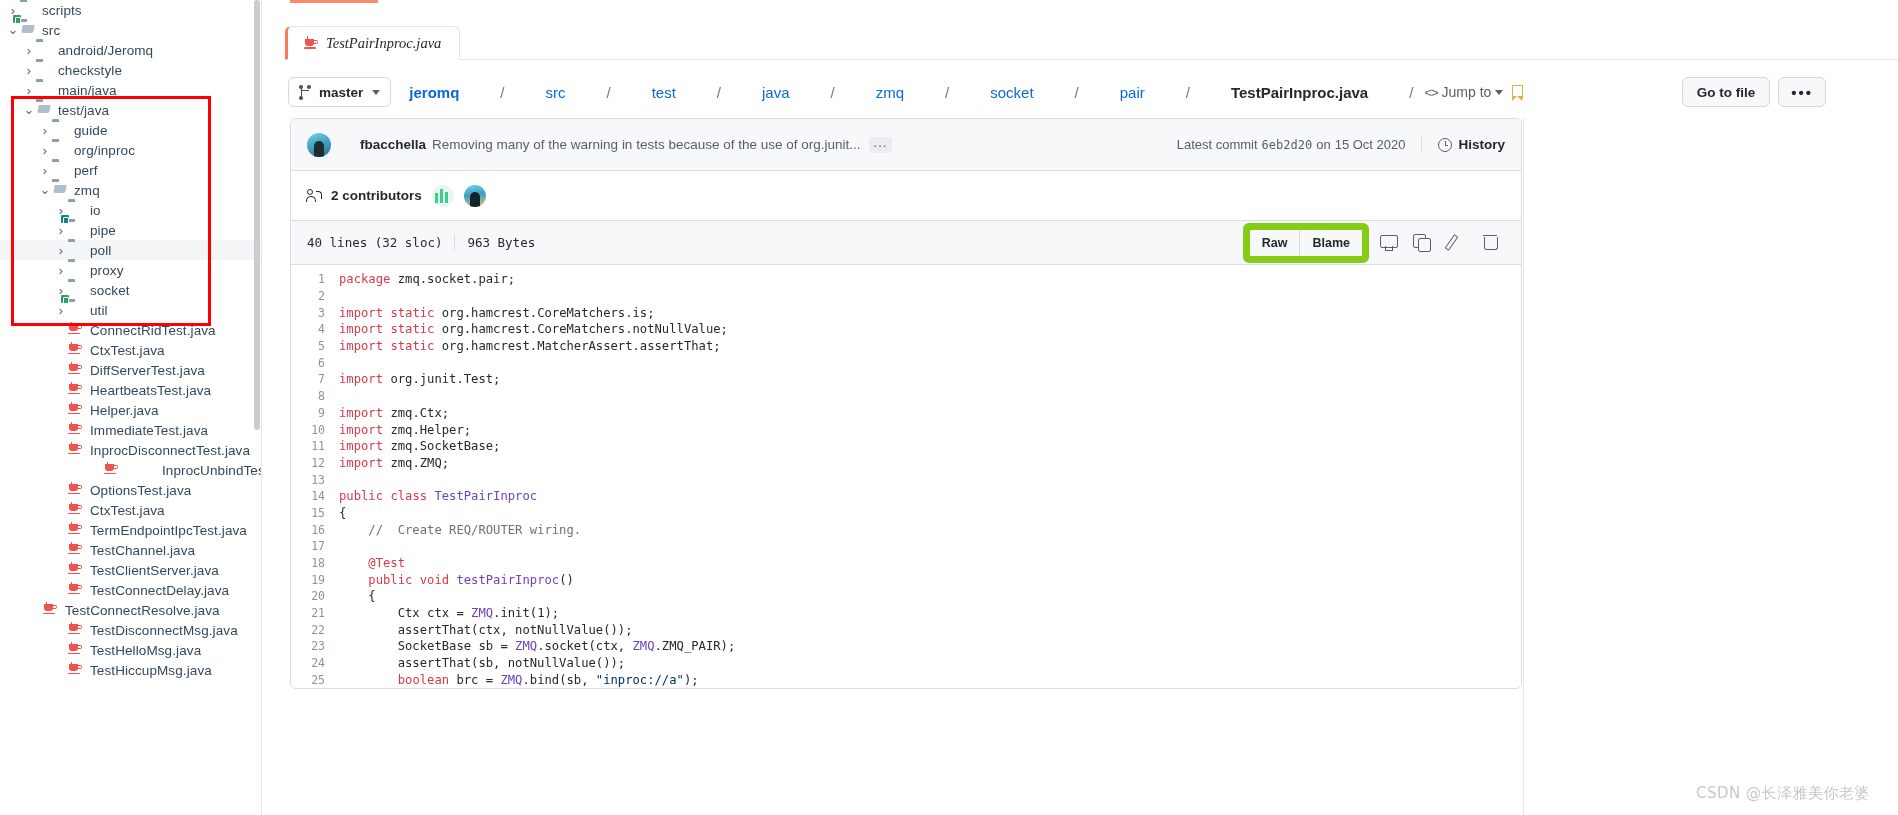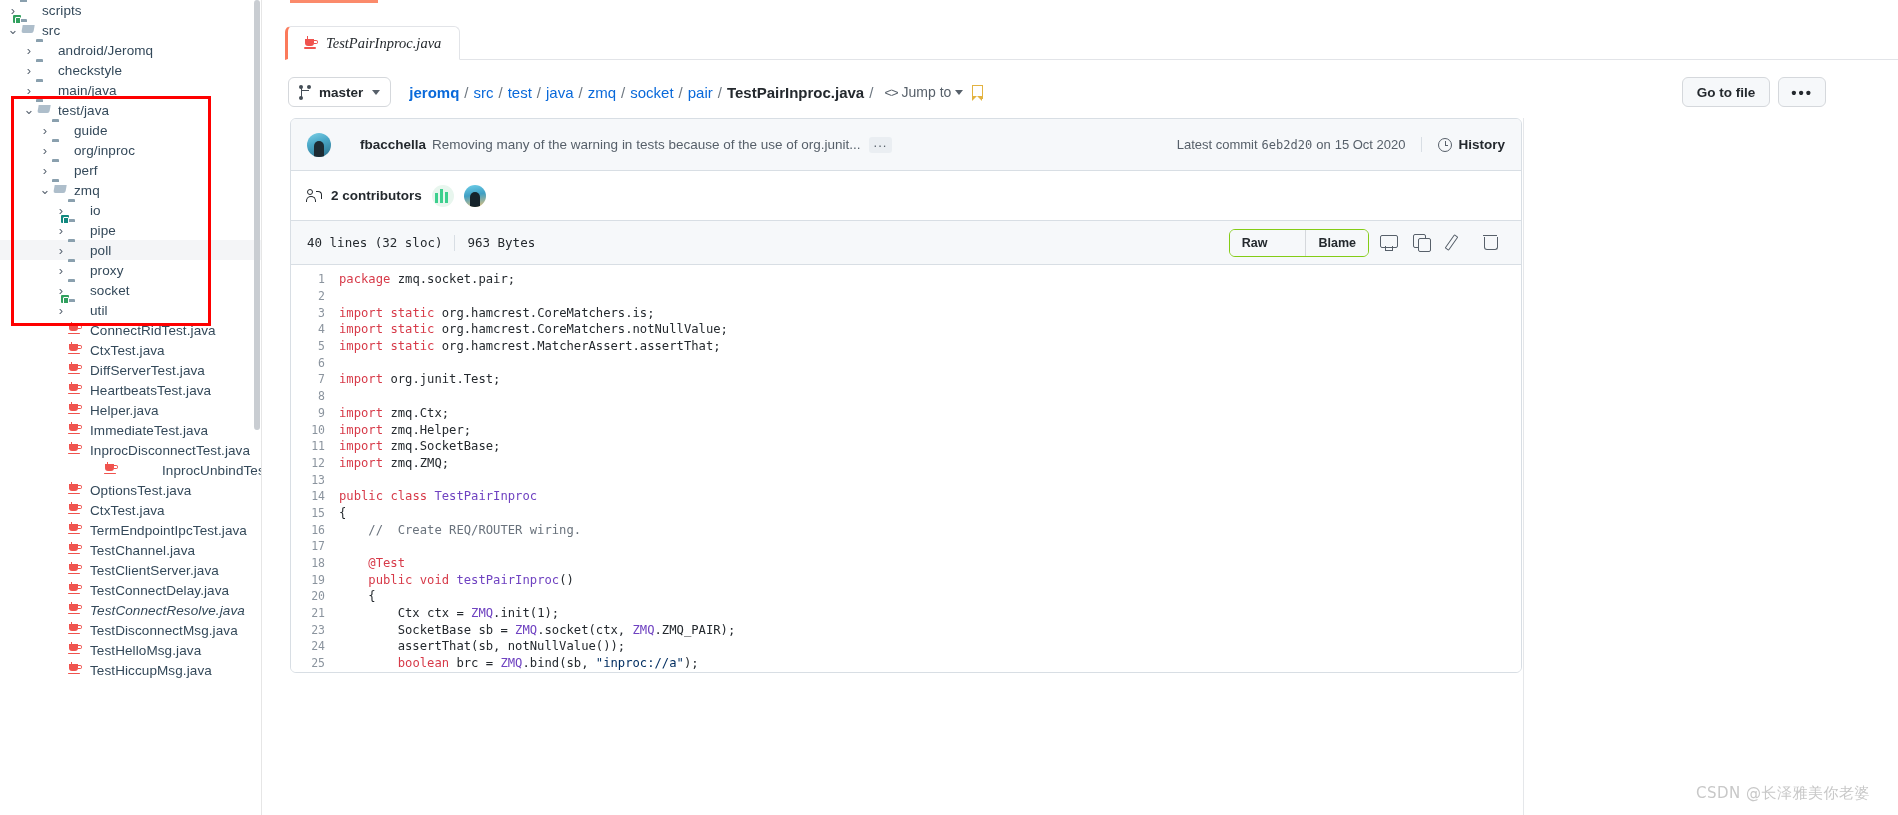--- a/index.html
+++ b/index.html
@@ -146,21 +146,21 @@
   .branch-ico i.c { left:8px; top:0; }
   .branch-ico s {
     position:absolute; left:1.6px; top:2px; width:1.3px; height:10px; background:#444d56;
   }
   .branch-ico u {
     position:absolute; left:2px; top:5.5px; width:8px; height:1.3px; background:#444d56;
     text-decoration:none;
   }
   #crumbs {
     margin-left: 18px; font-size: 15px; color: #0969da;
-    display: flex; align-items: center; flex-wrap: nowrap;
+    display: flex; align-items: center; flex-wrap: nowrap; gap: 36px;
   }
   #crumbs .seg { color: #0969da; }
   #crumbs .seg.first { font-weight: bold; }
   #crumbs .seg.cur { color: #24292e; font-weight: bold; }
   #crumbs .sep { color: #6e7781; margin: 0 5px; font-weight: normal; }
   #jumpto {
     margin-left: 6px; display: flex; align-items: center; gap: 4px;
     font-size: 14px; color: #57606a;
   }
   #jumpto .code-ico { font-size: 13px; color:#57606a; letter-spacing:-1px; }
@@ -286,21 +286,21 @@
     background: #f6f8fa; border-bottom: 1px solid #d8dee4;
   }
   #file-meta {
     font-family: "DejaVu Sans Mono", monospace; font-size: 12.5px; color: #24292e;
     display: flex; align-items: center;
   }
   #file-meta .divider {
     display:inline-block; width:1px; height:16px; background:#d8dee4; margin:0 12px;
   }
   #tool-right { margin-left: auto; display: flex; align-items: center; gap: 4px; }
-  #rawblame { display: flex; border: 1px solid #84cc16; border-radius: 6px; overflow: hidden; gap: 26px; }
+  #rawblame { display: flex; border: 7px solid #84cc16; border-radius: 6px; overflow: hidden; }
   #rawblame span {
     padding: 0 12px; height: 26px; line-height: 26px;
     font-size: 12.5px; color: #24292e; font-weight: bold; background: #f6f8fa;
   }
   #rawblame span + span { border-left: 1px solid #d5d8dc; }
   .tool-ico { width: 30px; height: 26px; position: relative; }
   .tool-ico.screen:before {
     content:""; position:absolute; left:7px; top:5px; width:16px; height:11px;
     border:1.5px solid #57606a; border-radius:2px;
   }
@@ -510,21 +510,21 @@
         <div class="tree-row" style="padding-left: 54px;">
           <span class="twisty empty"></span>
           <span class="ic"><span class="cup"><span class="steam"></span><span class="body"></span><span class="handle"></span><span class="saucer"></span></span></span>
           <span class="lbl">TestClientServer.java</span>
         </div>
         <div class="tree-row" style="padding-left: 54px;">
           <span class="twisty empty"></span>
           <span class="ic"><span class="cup"><span class="steam"></span><span class="body"></span><span class="handle"></span><span class="saucer"></span></span></span>
           <span class="lbl">TestConnectDelay.java</span>
         </div>
-        <div class="tree-row" style="padding-left: 54px; font-style: italic;">
+        <div class="tree-row" style="padding-left: 29px;">
           <span class="twisty empty"></span>
           <span class="ic"><span class="cup"><span class="steam"></span><span class="body"></span><span class="handle"></span><span class="saucer"></span></span></span>
           <span class="lbl">TestConnectResolve.java</span>
         </div>
         <div class="tree-row" style="padding-left: 54px;">
           <span class="twisty empty"></span>
           <span class="ic"><span class="cup"><span class="steam"></span><span class="body"></span><span class="handle"></span><span class="saucer"></span></span></span>
           <span class="lbl">TestDisconnectMsg.java</span>
         </div>
         <div class="tree-row" style="padding-left: 54px;">
@@ -727,20 +727,24 @@
           </div>
           <div class="cline">
             <span class="lno">20</span>
             <span class="csrc"><span class="nm">    {</span></span>
           </div>
           <div class="cline">
             <span class="lno">21</span>
             <span class="csrc"><span class="nm">        Ctx ctx = </span><span class="ty">ZMQ</span><span class="nm">.init(</span><span class="nm">1</span><span class="nm">);</span></span>
           </div>
           <div class="cline">
+            <span class="lno">22</span>
+            <span class="csrc"><span class="nm">        assertThat(ctx, notNullValue());</span></span>
+          </div>
+          <div class="cline">
             <span class="lno">23</span>
             <span class="csrc"><span class="nm">        SocketBase sb = </span><span class="ty">ZMQ</span><span class="nm">.socket(ctx, </span><span class="ty">ZMQ</span><span class="nm">.ZMQ_PAIR);</span></span>
           </div>
           <div class="cline">
             <span class="lno">24</span>
             <span class="csrc"><span class="nm">        assertThat(sb, notNullValue());</span></span>
           </div>
           <div class="cline">
             <span class="lno">25</span>
             <span class="csrc"><span class="nm">        </span><span class="k">boolean </span><span class="nm">brc = </span><span class="ty">ZMQ</span><span class="nm">.bind(sb, </span><span class="st">"inproc://a"</span><span class="nm">);</span></span>

